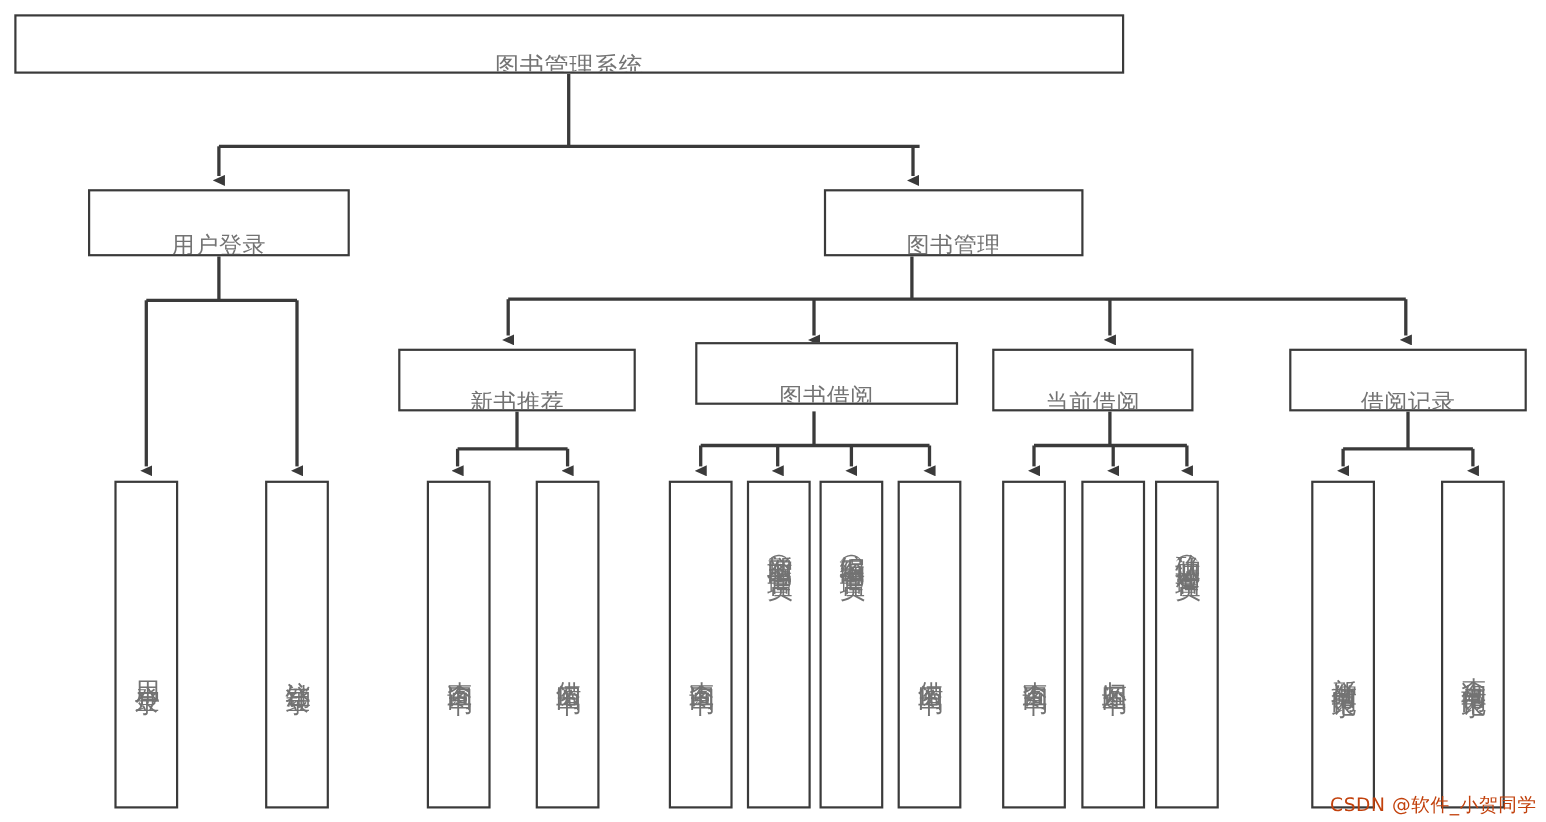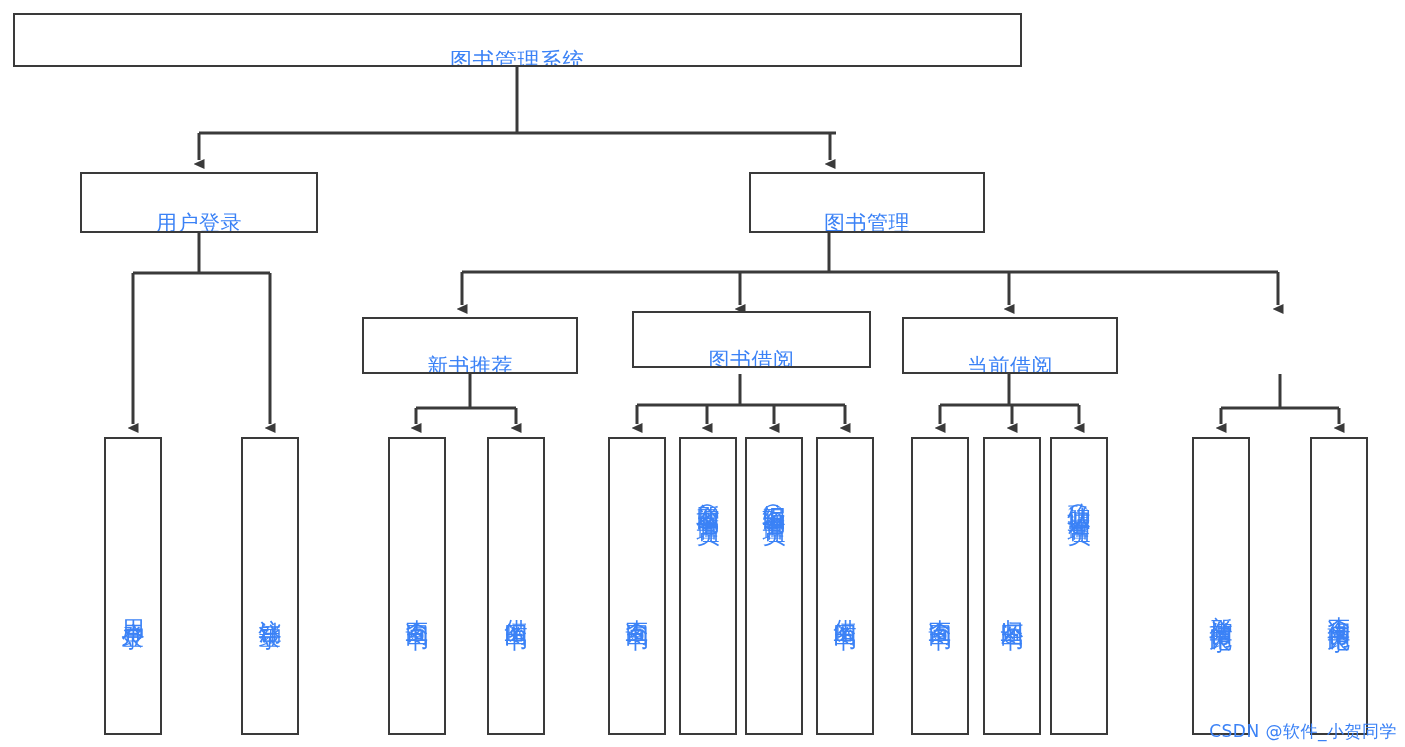--- a/index.html
+++ b/index.html
@@ -27,21 +27,21 @@
     background:#ffffff;
     border:2.5px solid #3a3a3a;
     display:flex;
     align-items:center;
     justify-content:center;
     overflow:hidden;
   }
   .node .label{
     font-size:21px;
     line-height:1.15;
-    color:#3b82f6;
+    color:#737373;
     letter-spacing:0.5px;
     white-space:nowrap;
     margin-top:42px;
   }
   .node.root .label{ font-size:22px; }
   .node.branch .label{ font-size:21px; }
 
   
   .node.leaf{
     align-items:flex-start;
@@ -137,22 +137,25 @@
   <div class="node branch" style="left: 749px; top: 172px; width: 236px; height: 61px; border-color: rgb(58, 58, 58); background: rgb(255, 255, 255); color: rgb(34, 34, 34);">
     <span class="label">图书管理</span>
   </div>
 
   <div class="node branch" style="left: 362px; top: 317px; width: 216px; height: 57px; border-color: rgb(58, 58, 58); background: rgb(255, 255, 255); color: rgb(34, 34, 34); justify-content: center;">
     <span class="label">新书推荐</span>
   </div>
   <div class="node branch" style="left: 632px; top: 311px; width: 239px; height: 57px; border-color: rgb(58, 58, 58); background: rgb(255, 255, 255); color: rgb(34, 34, 34);">
     <span class="label">图书借阅</span>
   </div>
-  <div class="node branch" style="left: 902px; top: 317px; width: 216px; height: 57px; border-color: rgb(58, 58, 58); background: rgb(255, 255, 255); color: rgb(34, 34, 34);">
+  <div class="node branch" style="left: 902px; top: 317px; width: 183px; height: 57px; border-color: rgb(58, 58, 58); background: rgb(255, 255, 255); color: rgb(34, 34, 34);">
     <span class="label">当前借阅</span>
+  </div>
+  <div class="node branch" style="left: 1172px; top: 317px; width: 216px; height: 57px; border-color: rgb(58, 58, 58); background: rgb(255, 255, 255); color: rgb(34, 34, 34);">
+    <span class="label">借阅记录</span>
   </div>
 
   <div class="node leaf centered" style="left: 104px; top: 437px; width: 58px; height: 298px; border-color: rgb(58, 58, 58); background: rgb(255, 255, 255); color: rgb(34, 34, 34);">
     <span class="label">用户登录</span>
   </div>
   <div class="node leaf centered" style="left: 241px; top: 437px; width: 58px; height: 298px; border-color: rgb(58, 58, 58); background: rgb(255, 255, 255); color: rgb(34, 34, 34);">
     <span class="label">注销登录</span>
   </div>
   <div class="node leaf centered" style="left: 388px; top: 437px; width: 58px; height: 298px; border-color: rgb(58, 58, 58); background: rgb(255, 255, 255); color: rgb(34, 34, 34);">
     <span class="label">查询图书</span>
@@ -181,14 +184,14 @@
   <div class="node leaf" style="left: 1050px; top: 437px; width: 58px; height: 298px; border-color: rgb(58, 58, 58); background: rgb(255, 255, 255); color: rgb(34, 34, 34);">
     <span class="label">确认归还（管理员）</span>
   </div>
   <div class="node leaf centered" style="left: 1192px; top: 437px; width: 58px; height: 298px; border-color: rgb(58, 58, 58); background: rgb(255, 255, 255); color: rgb(34, 34, 34);">
     <span class="label">新增借阅记录</span>
   </div>
   <div class="node leaf centered" style="left: 1310px; top: 437px; width: 58px; height: 298px; border-color: rgb(58, 58, 58); background: rgb(255, 255, 255); color: rgb(34, 34, 34);">
     <span class="label">查询借阅记录</span>
   </div>
 
-  <div class="watermark" style="color: #3b82f6;">CSDN @软件_小贺同学</div>
+  <div class="watermark" style="color: #c2410c;">CSDN @软件_小贺同学</div>
 </div>
 
 </body></html>

